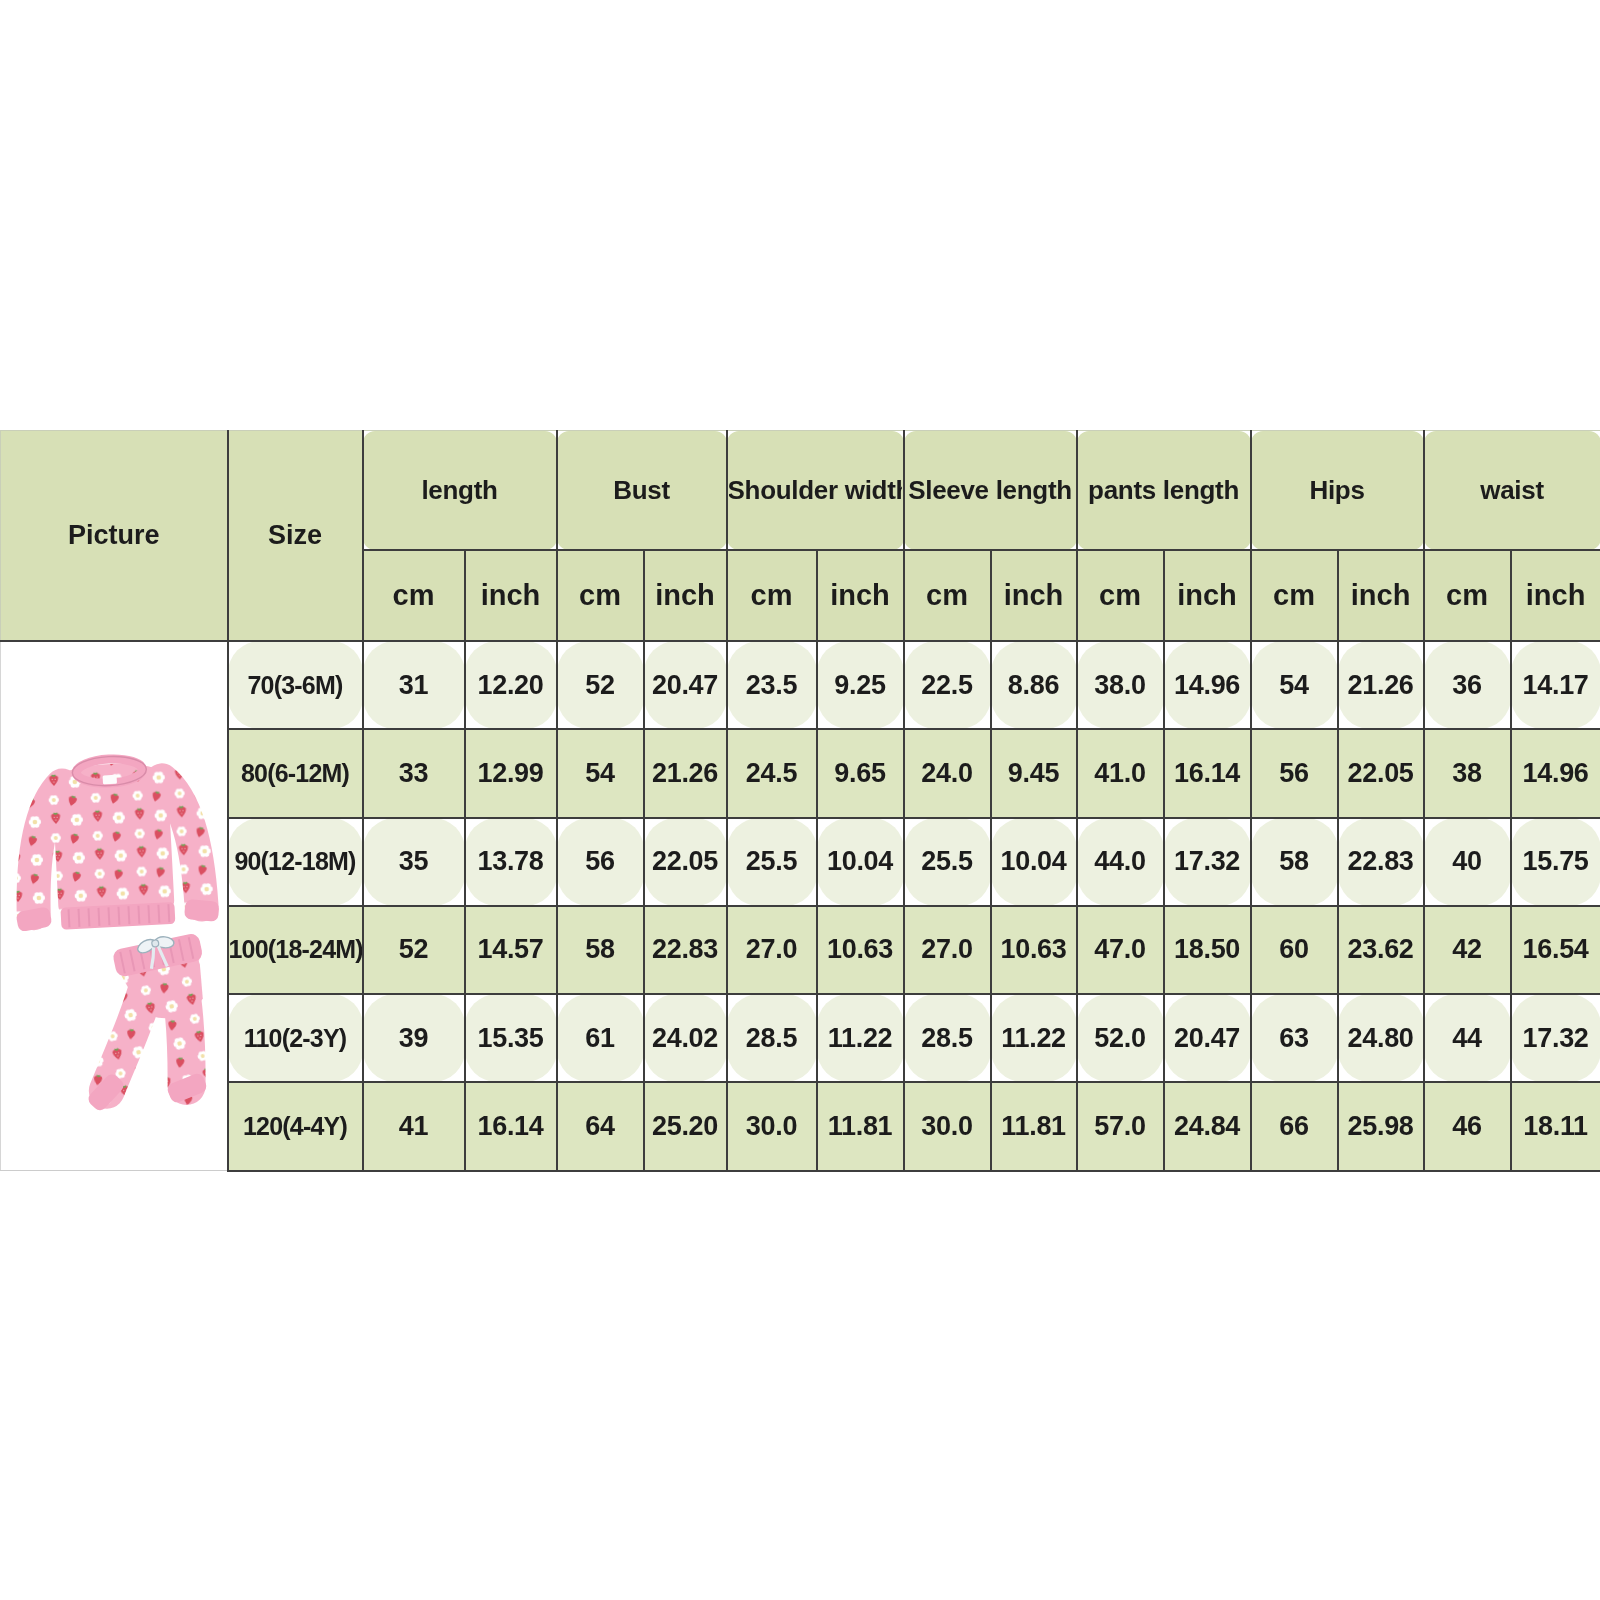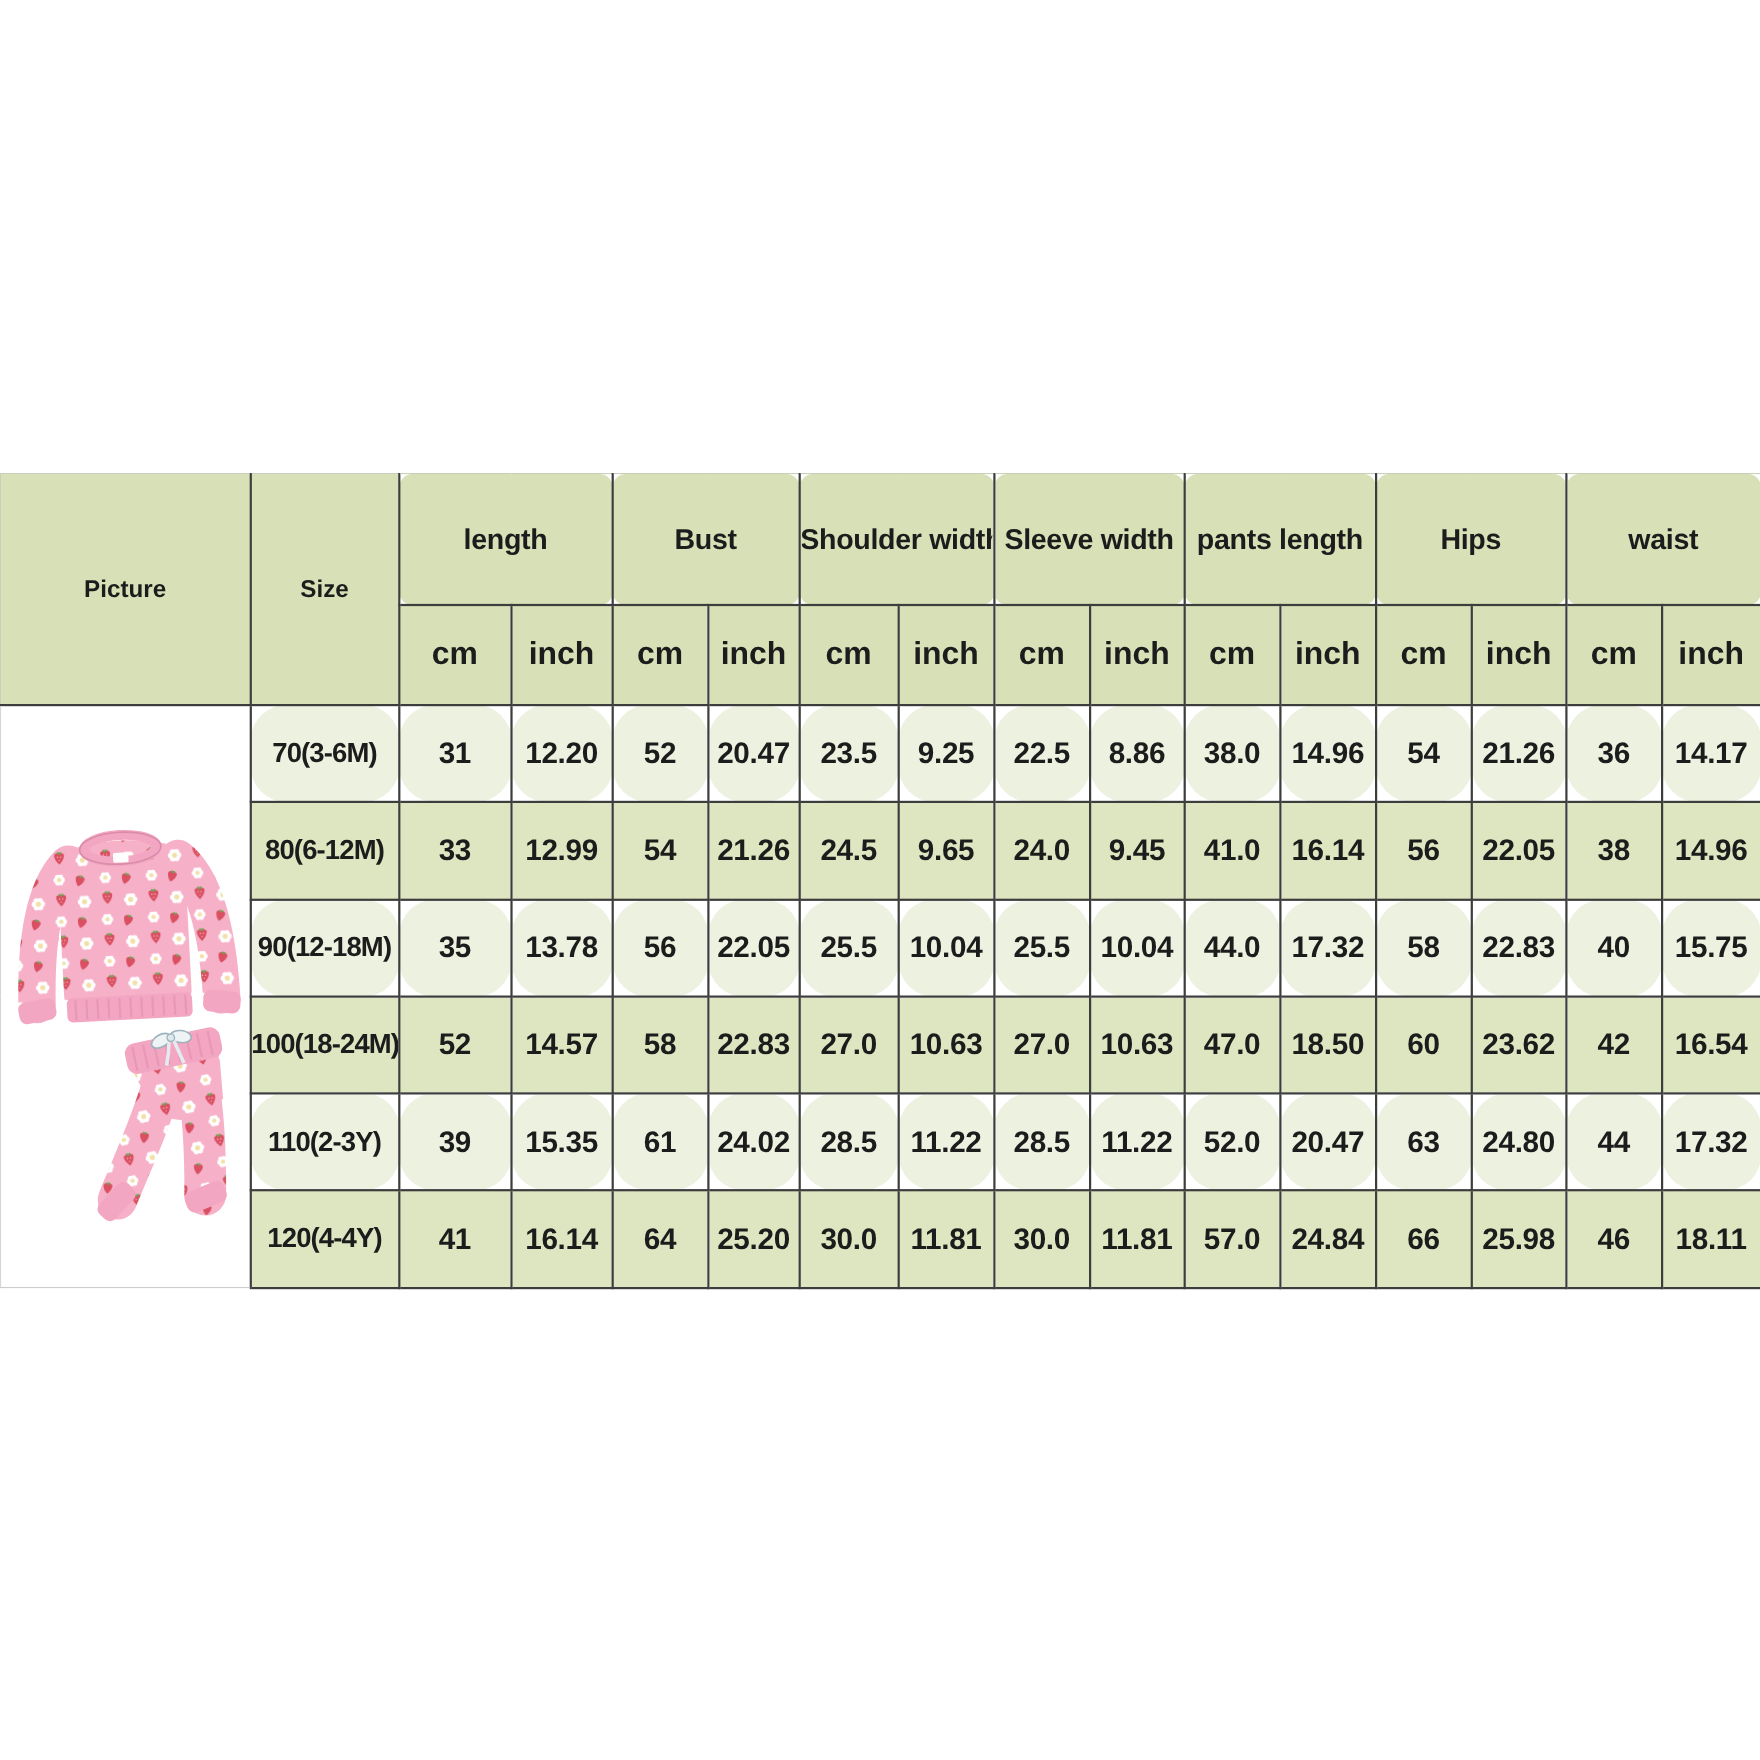--- a/index.html
+++ b/index.html
@@ -35,21 +35,21 @@
   .size-table .edge-left { border-left: 1px solid var(--table-outer-light, #c9cfb9); }
   .picture-cell {
     background: #ffffff;
     border-left: 1px solid #d6d6d6 !important;
     border-bottom: 1px solid #cccccc !important;
     vertical-align: middle;
   }
   thead th { background: var(--header-green, #d7e0b6); font-weight: 700; }
   .group-head { font-size: 26px; letter-spacing: -0.3px; height: 118px; border-radius: 12px; }
   .unit-head  { font-size: 29px; height: 89px; }
-  .corner-head { font-size: 22px; }
+  .corner-head { font-size: 27px; }
   tbody tr { height: 88px; }
   tbody td { font-size: 27px; font-weight: 700; letter-spacing: -0.3px; }
   td.size-cell { font-size: 25px; letter-spacing: -0.8px; }
   tr.row-light td { background: var(--row-light, #edf1e0); border-radius: 32px; }
   tr.row-dark  td { background: var(--row-dark, #dde6c1); }
   tr.row-light td.picture-cell, tr.row-dark td.picture-cell { background: #ffffff; }
   .photo-wrap {
     width: 100%;
     height: 528px;
     display: flex;
@@ -79,21 +79,21 @@
     <col style="width:87px">
       <col style="width:90px">
   </colgroup>
   <thead>
     <tr>
       <th class="corner-head edge-left" rowspan="2">Picture</th>
       <th class="corner-head" rowspan="2">Size</th>
       <th class="group-head" colspan="2">length</th>
       <th class="group-head" colspan="2">Bust</th>
       <th class="group-head" colspan="2">Shoulder width</th>
-      <th class="group-head" colspan="2">Sleeve width</th>
+      <th class="group-head" colspan="2">Sleeve length</th>
       <th class="group-head" colspan="2">pants length</th>
       <th class="group-head" colspan="2">Hips</th>
       <th class="group-head" colspan="2">waist</th>
     </tr>
     <tr>
       <th class="unit-head">cm</th>
       <th class="unit-head">inch</th>
       <th class="unit-head">cm</th>
       <th class="unit-head">inch</th>
       <th class="unit-head">cm</th>

